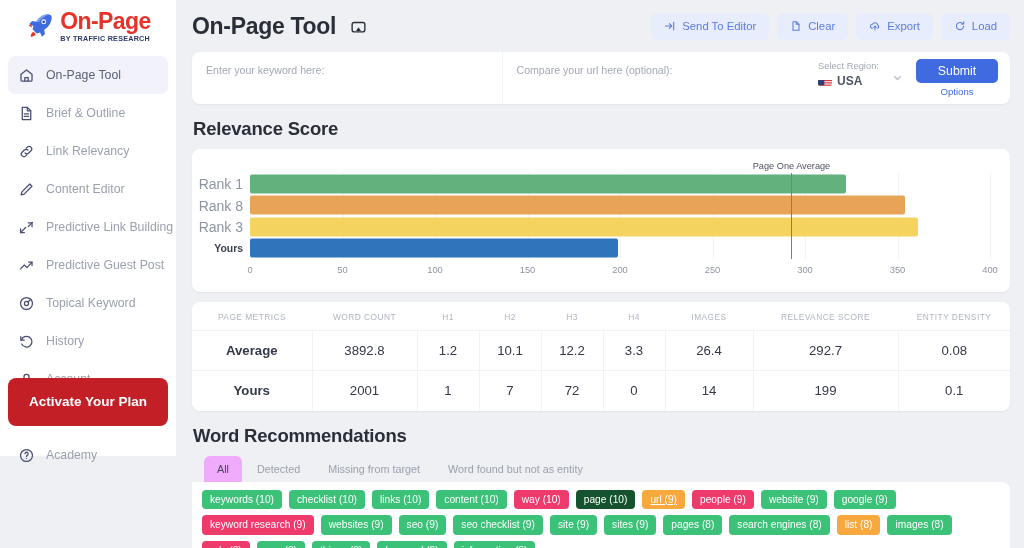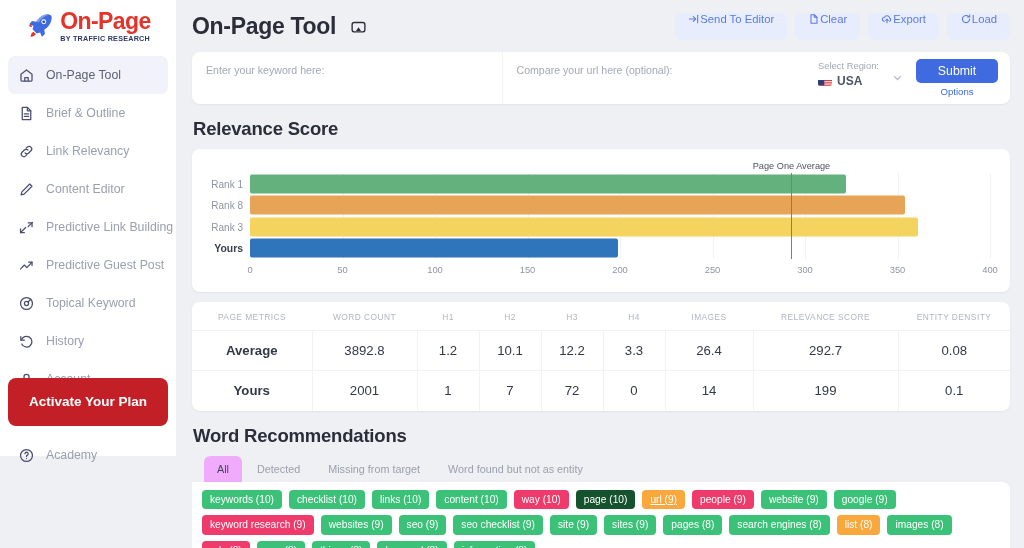--- a/index.html
+++ b/index.html
@@ -44,21 +44,21 @@
   }
 
   
   .main { flex: 1; height: 548px; padding: 0 14px 0 16px; overflow: hidden; position: relative; }
 
   .topbar { display: flex; align-items: center; height: 52px; }
   .page-title { font-size: 23px; font-weight: 700; color: #2a2e39; letter-spacing: -.3px; }
   .title-ic { margin-left: 8px; display: inline-flex; vertical-align: -3px; }
   .top-actions { margin-left: auto; display: flex; gap: 8px; }
   .tbtn {
-    display: flex; 
+    display: flex; align-items: center; gap: 6px;
     background: #e8edfd; color: #5a7ce0; border: 0; border-radius: 6px;
     height: 27px; padding: 0 13px; font-size: 11.3px; cursor: pointer;
     font-family: "Liberation Sans", sans-serif; white-space: nowrap;
   }
   .tbtn svg { width: 12px; height: 12px; display: block; }
 
   
   .search-card {
     background: #fff; border-radius: 8px; height: 52px;
     display: flex; align-items: stretch; overflow: hidden;
@@ -91,21 +91,21 @@
 
   .section-title { font-size: 18.5px; font-weight: 700; color: #2a2e39; margin: 14px 0 9px 1px; letter-spacing: -.2px; }
 
   
   .chart-card { background:#fff; border-radius: 8px; padding: 10px 16px 6px 10px; height: 143px; position: relative; box-shadow: 0 1px 2px rgba(20,25,60,.05); }
   .chart-area { position: relative; height: 100%; }
   .avg-label { position: absolute; top: 2px; font-size: 9.2px; color: #4d5160; transform: translateX(-50%); white-space: nowrap; }
   .avg-line { position: absolute; top: 14px; bottom: 27px; width: 1px; background: #e8514e; }
   .plot { position: absolute; left: 48px; right: 4px; top: 14px; bottom: 27px; }
   .row { position: absolute; left: 0; right: 0; display: flex; align-items: center; }
-  .row-label { position: absolute; right: calc(100% + 7px); font-size: 10px; color: #8e94a3; white-space: nowrap; }
+  .row-label { position: absolute; right: calc(100% + 7px); font-size: 14px; color: #8e94a3; white-space: nowrap; }
   .row-label.bold { color: #3a3f4d; font-weight: 700; font-size: 10.4px; }
   .bar { height: 19px; border-radius: 2px; }
   .gridline { position: absolute; top: 0; bottom: 0; width: 1px; background: #f1f2f5; }
   .xaxis { position: absolute; left: 48px; right: 4px; bottom: 6px; height: 18px; }
   .xtick { position: absolute; font-size: 9.4px; color: #8e94a3; transform: translateX(-50%); top: 2px; }
 
   
   .metrics { background:#fff; border-radius: 8px; margin-top: 10px; overflow: hidden; box-shadow: 0 1px 2px rgba(20,25,60,.05); }
   table.mt { width: 100%; border-collapse: collapse; table-layout: fixed; }
   table.mt th {

